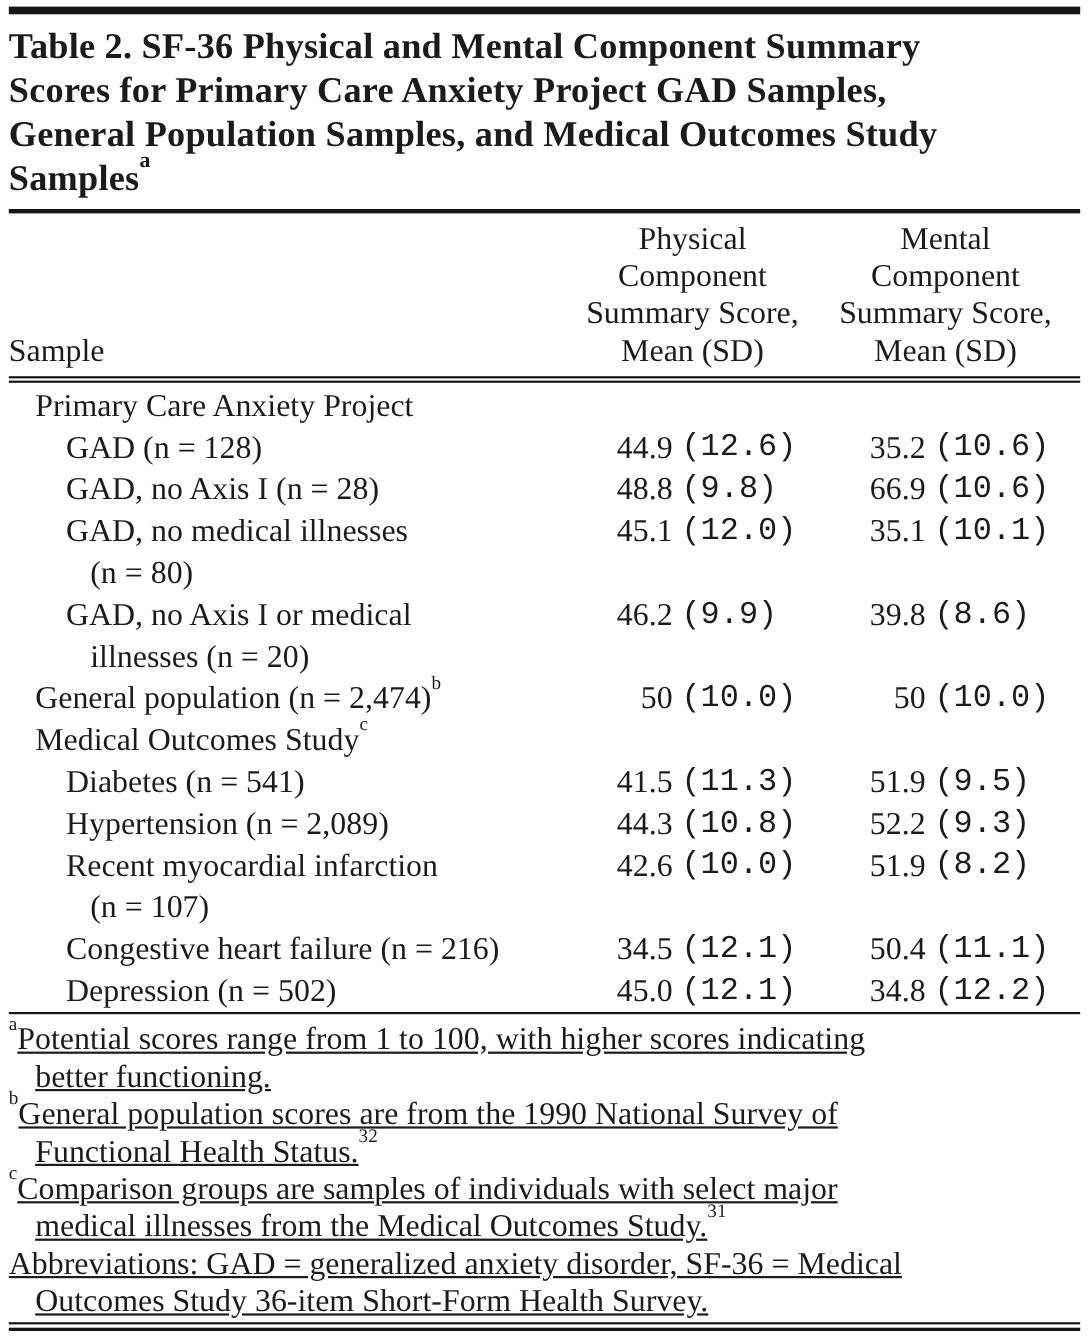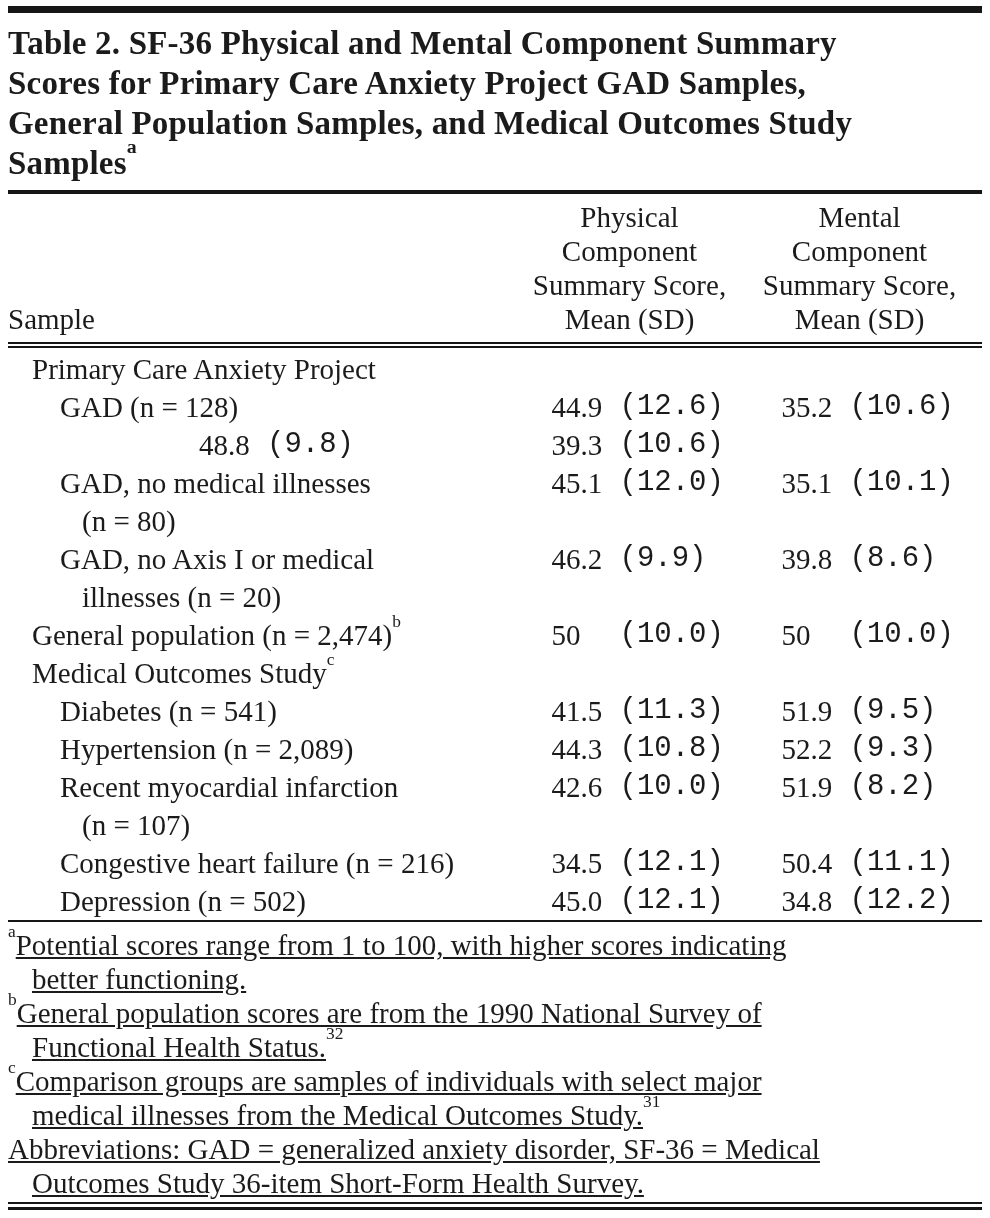--- a/index.html
+++ b/index.html
@@ -35,21 +35,21 @@
     font-size:29px; line-height:34px;
   }
   .th-sample { align-self:end; }
   .th-col    { text-align:center; white-space:pre-line; }
 
   .tbody { padding-top:2px; font-size:29px; line-height:38px; }
   .row   { display:grid; grid-template-columns:1fr 215px 245px;margin-left:24px; }
   .lbl   { white-space:pre-line; }
   .lvl1  { padding-left:50px; text-indent:-22px;font-family:Liberation Serif, serif; }
   .val   { display:flex; justify-content:center; align-items:flex-start; }
-  .mean  { display:inline-block; width:60px; white-space:pre; }
+  .mean  { display:inline-block; width:60px; text-align:right; white-space:pre; }
   .sd    { display:inline-block; width:88px; margin-left:8px; text-align:left; white-space:pre;font-family:Liberation Mono, monospace; }
 
   .footnotes { padding:6px 0 0 0; font-size:29px; line-height:34px; }
   .fn { padding-left:24px; text-indent:-24px; }
   .fn .fn-text { white-space:pre-line;text-decoration:underline; }
 </style>
 </head>
 <body>
 
 <div class="sheet">
@@ -97,26 +97,27 @@
           <span class="mean">44.9</span>
           <span class="sd">(12.6)</span>
         </div>
       <div class="val">
           <span class="mean">35.2</span>
           <span class="sd">(10.6)</span>
         </div>
     </div>
 
     <div class="row">
+      <div class="lbl lvl1"><span>GAD, no Axis I (n = 28)</span><sup></sup></div>
       <div class="val">
           <span class="mean">48.8</span>
           <span class="sd">(9.8)</span>
         </div>
       <div class="val">
-          <span class="mean">39.3</span>
+          <span class="mean">66.9</span>
           <span class="sd">(10.6)</span>
         </div>
     </div>
 
     <div class="row">
       <div class="lbl lvl1"><span>GAD, no medical illnesses
 (n = 80)</span><sup></sup></div>
       <div class="val">
           <span class="mean">45.1</span>
           <span class="sd">(12.0)</span>

